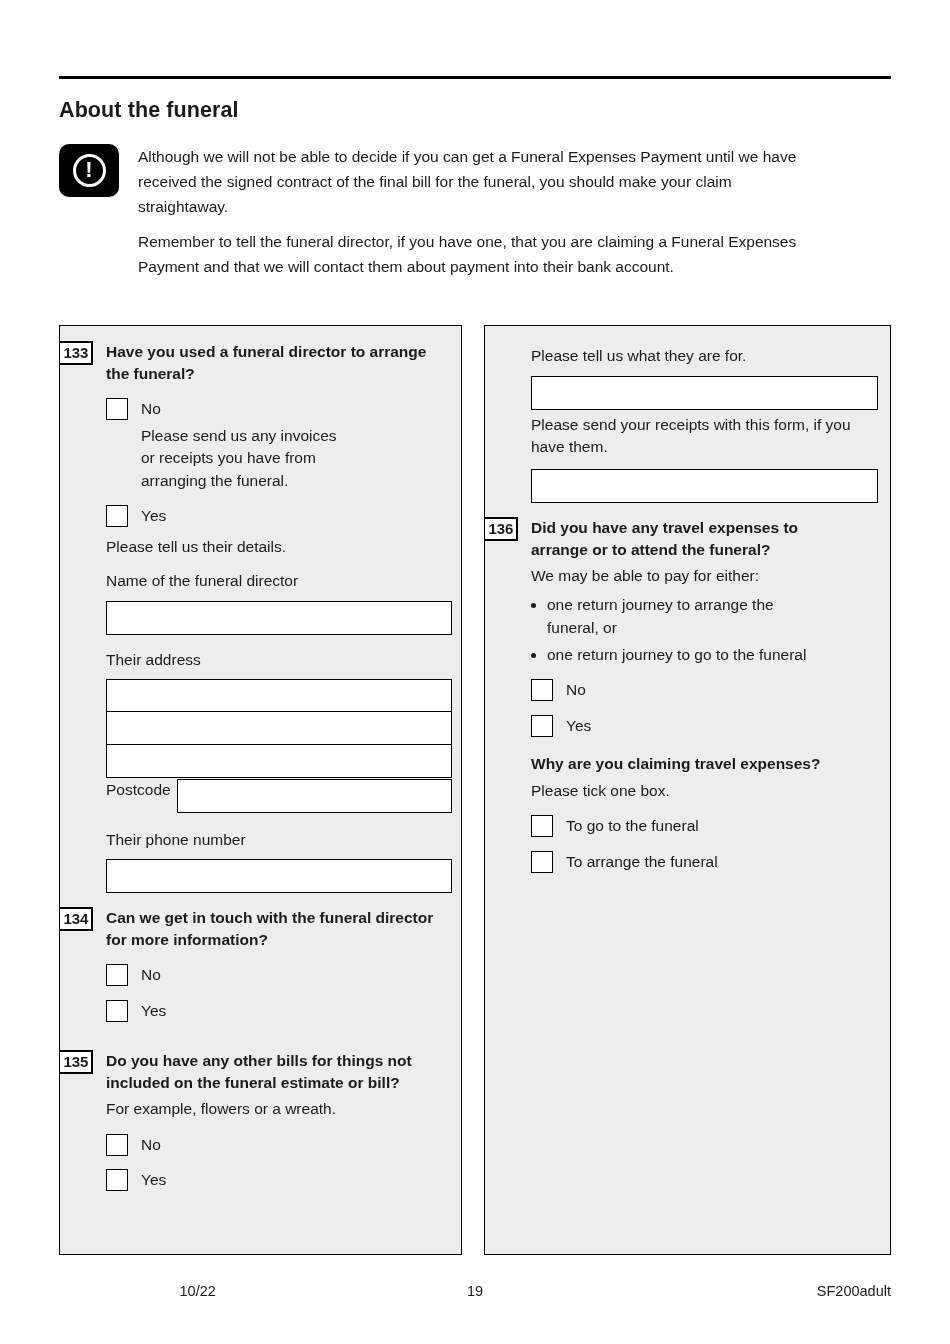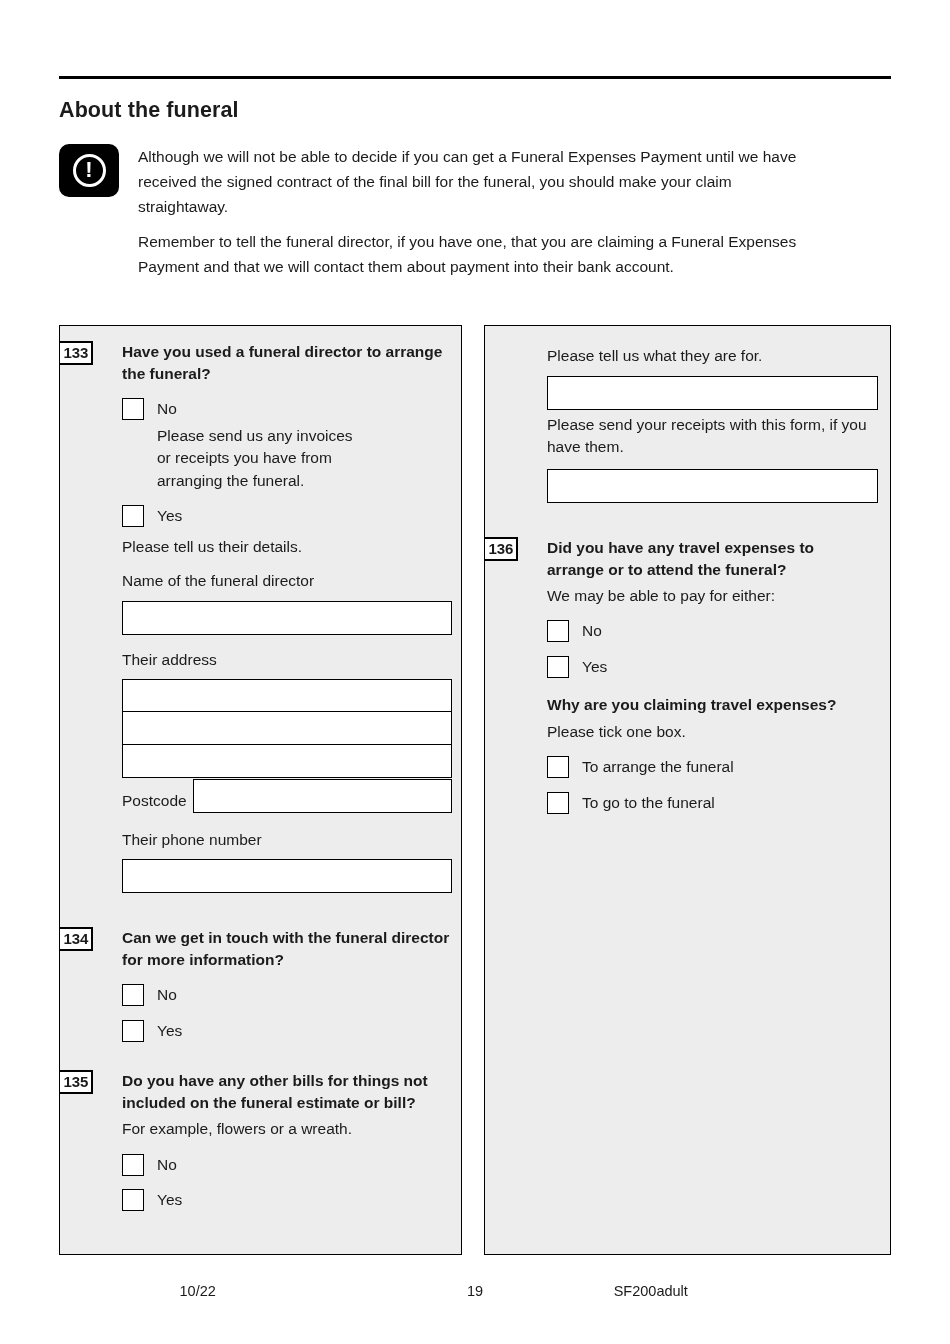--- a/index.html
+++ b/index.html
@@ -13,49 +13,49 @@
               display:flex;align-items:center;justify-content:center}
   .info-circle{box-sizing:border-box;width:33px;height:33px;border:3.5px solid #fff;border-radius:50%;
                display:flex;align-items:center;justify-content:center;
                color:#fff;font-weight:700;font-size:22px;line-height:1;padding-bottom:2px}
   .intro-text{max-width:660px}
   .intro-text p{margin:0 0 10px;line-height:25px}
   .columns{display:flex;gap:22px}
   .panel{box-sizing:border-box;background:#ededed;border:1.6px solid #000;height:930px;overflow:hidden}
   .panel-left{width:403px;padding:15px 9px 0 0}
   .panel-right{width:407px;padding:19px 12px 1px 0}
-  .q{display:grid;grid-template-columns:38px 1fr;column-gap:24px;align-items:start}
+  .q{display:grid;grid-template-columns:38px 1fr;column-gap:8px;align-items:start}
   .qnum{background:#fff;border:2px solid #000;font-weight:700;font-size:15px;
         line-height:20px;padding:0 3px;justify-self:start;margin-left:-1.6px}
   .qtext{font-weight:700;line-height:22px}
   .bold{font-weight:700}
   .check-row{display:flex;align-items:center;gap:13px;margin-top:13px}
   .checkbox{box-sizing:border-box;flex:none;width:22px;height:22px;background:#fff;border:1.7px solid #000;cursor:pointer}
   .hint-indent{margin:4px 0 0 35px;line-height:22.5px;max-width:212px}
   .line{line-height:22.5px}
   .text-input{display:block;box-sizing:border-box;width:100%;height:34px;background:#fff;
               border:1.7px solid #000;border-radius:0;font:inherit;padding:0 8px;outline:none}
   .mt4{margin-top:4px}.mt8{margin-top:8px}.mt10{margin-top:10px}.mt12{margin-top:12px}
   .mt14{margin-top:14px}.mt16{margin-top:16px}.mt18{margin-top:18px}
-  .mt28{margin-top:28px}.mt30{margin-top:34px}
+  .mt28{margin-top:28px}.mt30{margin-top:14px}
   .stacked{margin-top:-1.7px}
-  .postcode-row{display:flex;align-items:flex-end;margin-top:1px}
+  .postcode-row{display:flex;align-items:flex-start;margin-top:1px}
   .postcode-row .pc-label{flex:none;margin-right:6px}
   .postcode-row .text-input{flex:1;width:auto}
   .bullets{margin:6px 0 0;padding-left:16px;list-style:disc outside}
   .bullets li{line-height:23px;margin-bottom:4px}
   .bullets li.narrow{max-width:228px}
   .q133-qtext{max-width:322px}
   .q134-qtext{max-width:334px}
   .q135-qtext{max-width:338px}
   .q136-qtext{max-width:326px}
   .footer{display:flex;align-items:center;margin-top:26px;font-size:14.5px}
   .footer .f-left{flex:1;text-align:center}
   .footer .f-center{flex:1;text-align:center}
-  .footer .f-right{flex:1;text-align:left}
+  .footer .f-right{flex:1;text-align:right}
 </style>
 </head>
 <body>
 
 <div class="page">
 
   <div class="top-rule"></div>
 
   <h1 class="title">About the funeral</h1>
 
@@ -154,40 +154,44 @@
           <input type="text" class="text-input mt10" style="">
         </div>
       </div>
 
       <div class="q mt30">
         <div class="qnum">136</div>
         <div class="qbody">
           <div class="qtext q136-qtext">Did you have any travel expenses to arrange or to attend the funeral?</div>
           <div class="line mt4">We may be able to pay for either:</div>
 
+          <ul class="bullets">
+            <li class="narrow">one return journey to arrange the funeral, or</li>
+            <li>one return journey to go to the funeral</li>
+          </ul>
 
           <div class="check-row">
             <span class="checkbox"></span>
             <span>No</span>
           </div>
           <div class="check-row">
             <span class="checkbox"></span>
             <span>Yes</span>
           </div>
 
           <div class="bold line mt16">Why are you claiming travel expenses?</div>
           <div class="line mt4">Please tick one box.</div>
 
           <div class="check-row">
             <span class="checkbox"></span>
+            <span>To go to the funeral</span>
+          </div>
+          <div class="check-row">
+            <span class="checkbox"></span>
             <span>To arrange the funeral</span>
-          </div>
-          <div class="check-row">
-            <span class="checkbox"></span>
-            <span>To go to the funeral</span>
           </div>
         </div>
       </div>
 
     </div>
   </div>
 
   <div class="footer">
     <span class="f-left">10/22</span>
     <span class="f-center">19</span>

